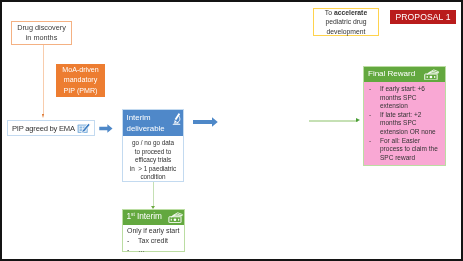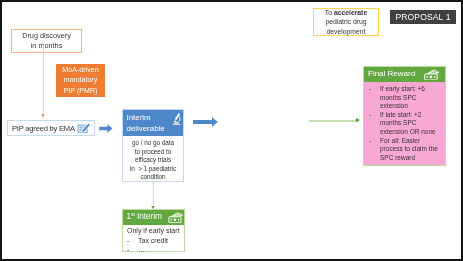--- a/index.html
+++ b/index.html
@@ -5,23 +5,23 @@
   html,body{margin:0;padding:0;}
   body{width:463px;height:261px;background:#ffffff;
        font-family:"Liberation Sans",sans-serif;overflow:hidden;
        -webkit-font-smoothing:antialiased;}
   #slide{position:absolute;left:0;top:0;width:463px;height:261px;background:#fff;}
   #slide-border{position:absolute;left:0;top:0;width:463px;height:261px;
          border:2px solid #141414;box-sizing:border-box;pointer-events:none;}
   .abs{position:absolute;box-sizing:border-box;}
 
   
-  #drug-discovery{left:11px;top:21px;width:71px;height:24px;border:1px solid #F4B183;
+  #drug-discovery{left:11px;top:21px;width:61px;height:24px;border:1px solid #F4B183;
      display:flex;flex-direction:column;align-items:center;justify-content:center;
-     text-align:center;font-size:7.3px;line-height:10.4px;color:#3b3b3b;background:#fff;margin-top:8px;}
+     text-align:center;font-size:7.3px;line-height:10.4px;color:#3b3b3b;background:#fff;}
 
   
   #conn-dd-line{left:43.2px;top:45px;width:0.9px;height:69px;background:#F8CDAD;}
   #conn-dd-head{left:41.8px;top:114px;width:0;height:0;
      border-left:1.9px solid transparent;border-right:1.9px solid transparent;
      border-top:4px solid #DC6D1F;}
 
   
   #moa{left:56px;top:64px;width:49px;height:33px;background:#ED7D31;color:#fff;
      display:flex;flex-direction:column;align-items:center;justify-content:center;
@@ -80,21 +80,21 @@
   #final .hdr .t{position:absolute;left:4px;top:1.8px;font-size:8.1px;letter-spacing:-0.05px;}
   #final .hdr .ico{position:absolute;left:60px;top:1.5px;width:15px;height:11.5px;line-height:0;}
   #final .body{font-size:6.5px;line-height:8.6px;padding:3px 4px 0 5px;color:#333;}
   #final .li{display:flex;margin-bottom:0;}
   #final .li .d{width:11px;flex:0 0 11px;}
 
   
   #accelerate{left:313px;top:8px;width:66px;height:28px;border:1px solid #FFD34D;background:#fff;
      font-size:6.8px;line-height:9.3px;text-align:center;color:#333;
      display:flex;align-items:center;justify-content:center;padding:0 3px;}
-  #proposal{left:390px;top:10px;width:66px;height:14px;background:#404040;color:#fff;
+  #proposal{left:390px;top:10px;width:66px;height:14px;background:#b91c1c;color:#fff;
      display:flex;align-items:center;justify-content:center;font-size:8.6px;letter-spacing:0.1px;}
 </style>
 </head>
 <body>
 
 <div id="slide">
   <div id="slide-border"></div>
 
   <div class="abs" id="drug-discovery">
     <span>Drug discovery</span>

